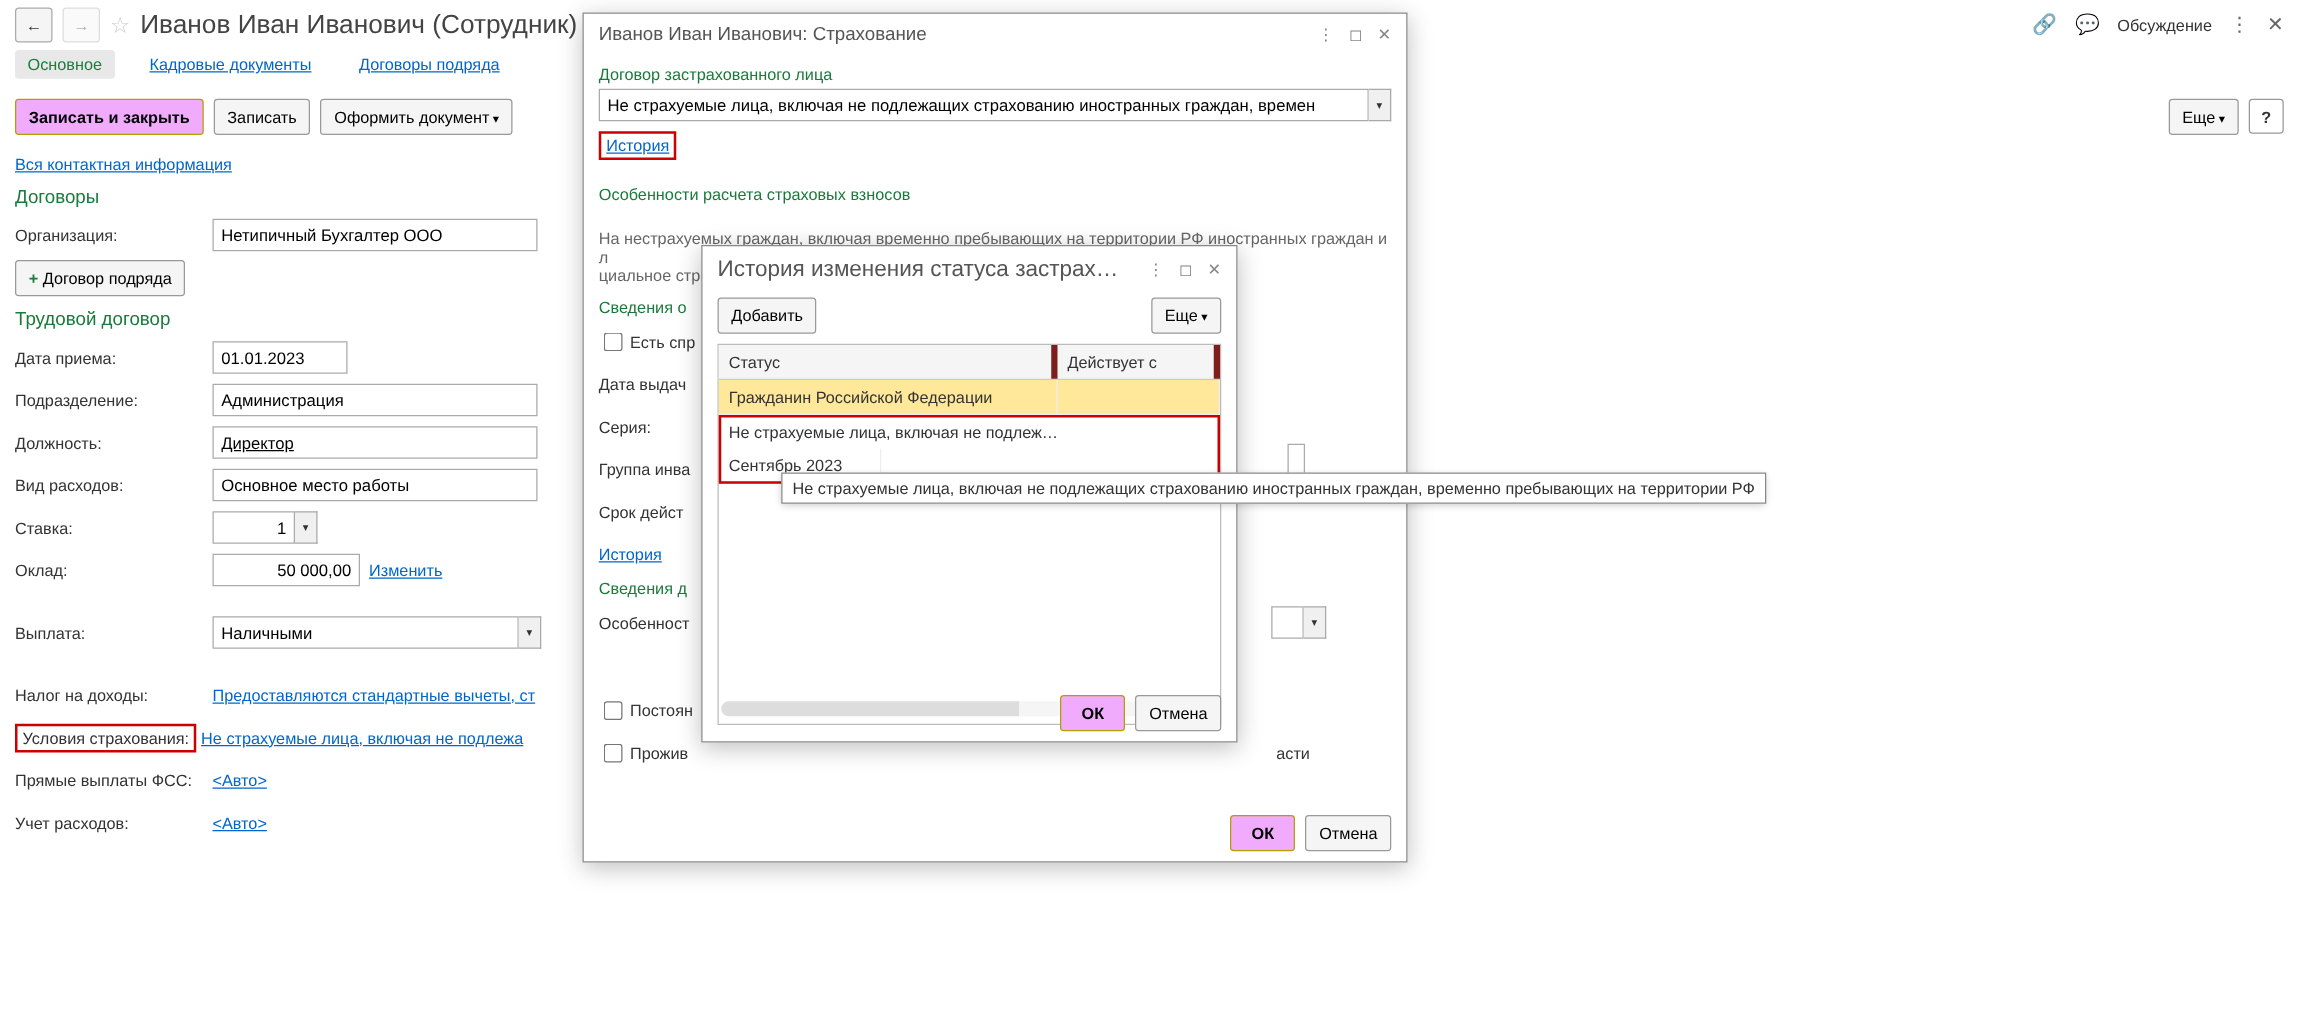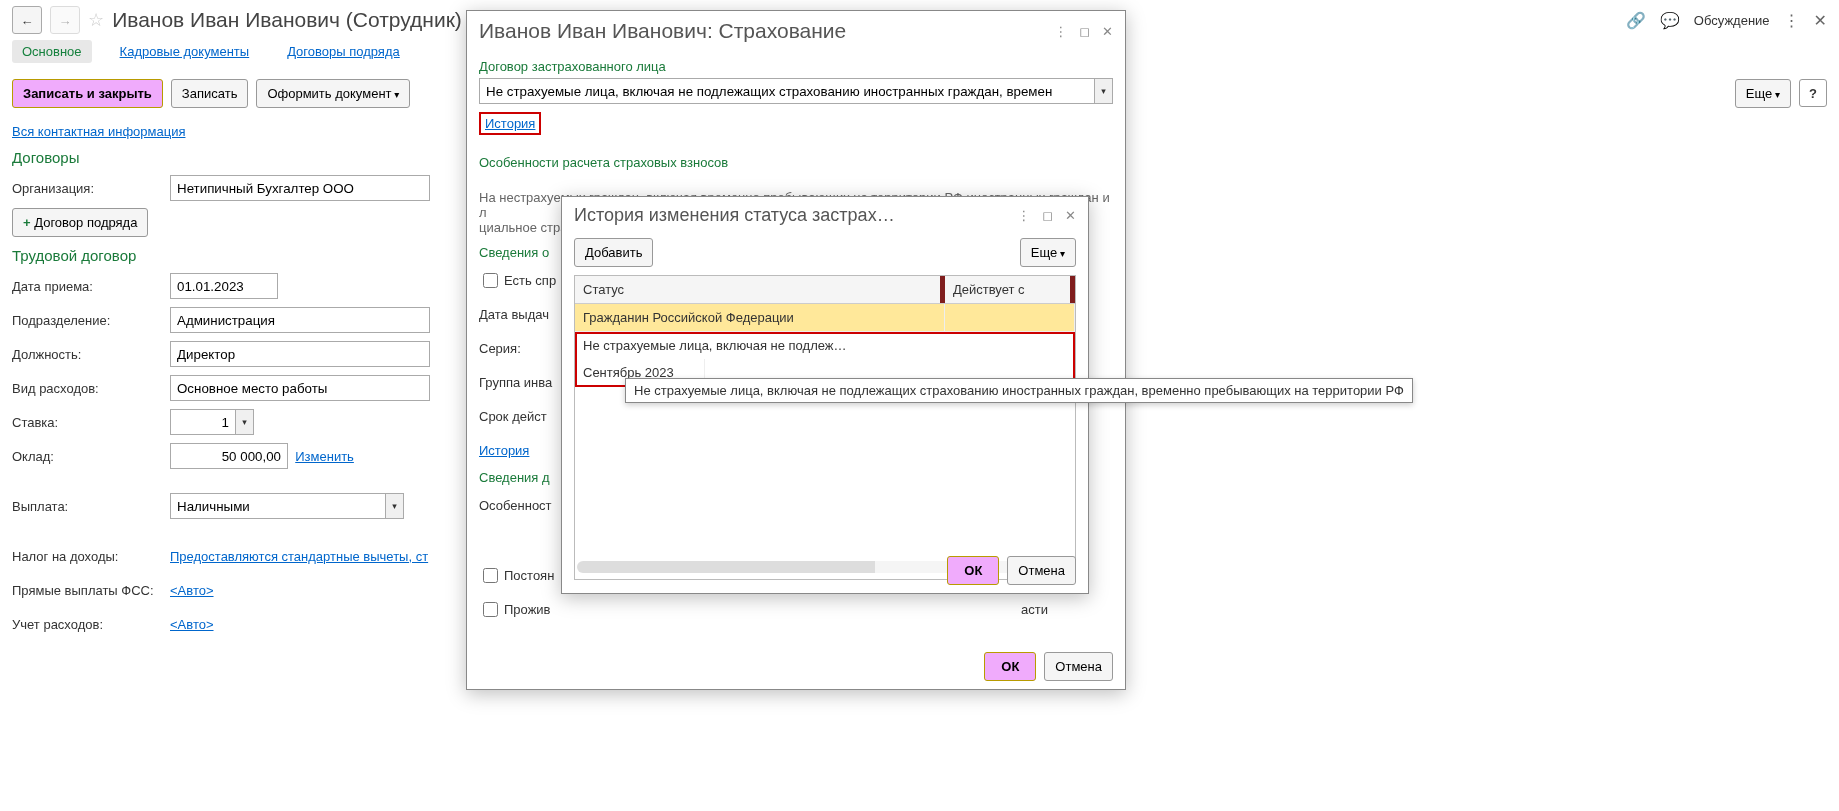--- a/index.html
+++ b/index.html
@@ -42,27 +42,27 @@
 .dd-wrap{display:flex;}
 .dd-btn{width:18px;border:1px solid #aaa;border-left:none;background:#f0f0f0;display:flex;align-items:center;justify-content:center;font-size:9px;cursor:pointer;}
 .num-right{text-align:right;padding-right:6px;}
 
 .highlight-box{border:2px solid #c00;padding:2px 4px;display:inline-block;}
 
 
 .panel{position:absolute;background:#fff;border:1px solid #888;box-shadow:0 4px 18px rgba(0,0,0,.25);}
 .panel1{left:466px;top:10px;width:660px;height:680px;}
 .panel-hdr{display:flex;align-items:center;padding:8px 12px;gap:8px;}
-.panel-title{font-size:21px;color:#555;}
+.panel-title{font-size:15px;color:#555;}
 .panel-tools{margin-left:auto;display:flex;gap:12px;align-items:center;color:#888;}
 .panel-body{padding:4px 12px;}
 .panel-footer{position:absolute;bottom:8px;right:12px;display:flex;gap:8px;}
 
 
-.panel2{left:561px;top:196px;width:528px;height:398px;}
+.panel2{left:561px;top:196px;width:429px;height:398px;}
 .tbl{border:1px solid #bbb;margin-top:8px;}
 .tbl-hdr{display:flex;background:#f5f5f5;border-bottom:1px solid #ccc;}
 .tbl-hdr>div{padding:6px 8px;border-right:5px solid #7f1d1d;font-size:13px;}
 .col-status{flex:1;}
 .col-date{width:130px;}
 .tbl-row{display:flex;border-bottom:1px solid #eee;}
 .tbl-row>div{padding:6px 8px;border-right:1px solid #eee;white-space:nowrap;overflow:hidden;text-overflow:ellipsis;}
 .tbl-row.sel{background:#ffe89a;}
 .tbl-row.hl{outline:2px solid #c00;outline-offset:-2px;flex-direction:column;}
 .tooltip{position:absolute;background:#fff;border:1px solid #888;padding:4px 8px;font-size:13px;white-space:nowrap;box-shadow:0 2px 6px rgba(0,0,0,.2);}
@@ -127,21 +127,21 @@
     <div class="form-row">
       <span class="form-label">Дата приема:</span>
       <input class="text-input" style="width: 108px;" value="01.01.2023">
     </div>
     <div class="form-row">
       <span class="form-label">Подразделение:</span>
       <input class="text-input" style="width: 260px;" value="Администрация">
     </div>
     <div class="form-row">
       <span class="form-label">Должность:</span>
-      <input class="text-input" style="width: 260px;" value="Директор">
+      <input class="text-input" style="width: 260px; text-decoration: underline;" value="Директор">
     </div>
     <div class="form-row">
       <span class="form-label">Вид расходов:</span>
       <input class="text-input" style="width: 260px;" value="Основное место работы">
     </div>
     <div class="form-row">
       <span class="form-label">Ставка:</span>
       <div class="dd-wrap">
           <input class="text-input num-right" style="width: 66px;" value="1">
           <div class="dd-btn">▾</div>
@@ -149,28 +149,32 @@
     </div>
     <div class="form-row">
       <span class="form-label">Оклад:</span>
       <input class="text-input num-right" style="width: 118px;" value="50 000,00">
       &nbsp;&nbsp;<a class="blue-link">Изменить</a>
     </div>
     <div style="height:10px"></div>
     <div class="form-row">
       <span class="form-label">Выплата:</span>
       <div class="dd-wrap">
-          <input class="text-input" style="width: 216px;" value="Наличными">
+          <input class="text-input" style="width: 245px;" value="Наличными">
           <div class="dd-btn">▾</div>
         </div>
     </div>
     <div style="height:10px"></div>
     <div class="form-row">
       <span class="form-label">Налог на доходы:</span>
       <a class="blue-link">Предоставляются стандартные вычеты, ст</a>
+    </div>
+    <div class="form-row">
+      <span class="highlight-box"><span class="form-label" style="width:auto">Условия страхования:</span></span>
+      &nbsp;<a class="blue-link">Не страхуемые лица, включая не подлежа</a>
     </div>
     <div class="form-row">
       <span class="form-label">Прямые выплаты ФСС:</span>
       <a class="blue-link">&lt;Авто&gt;</a>
     </div>
     <div class="form-row">
       <span class="form-label">Учет расходов:</span>
       <a class="blue-link">&lt;Авто&gt;</a>
     </div>
   </div>

